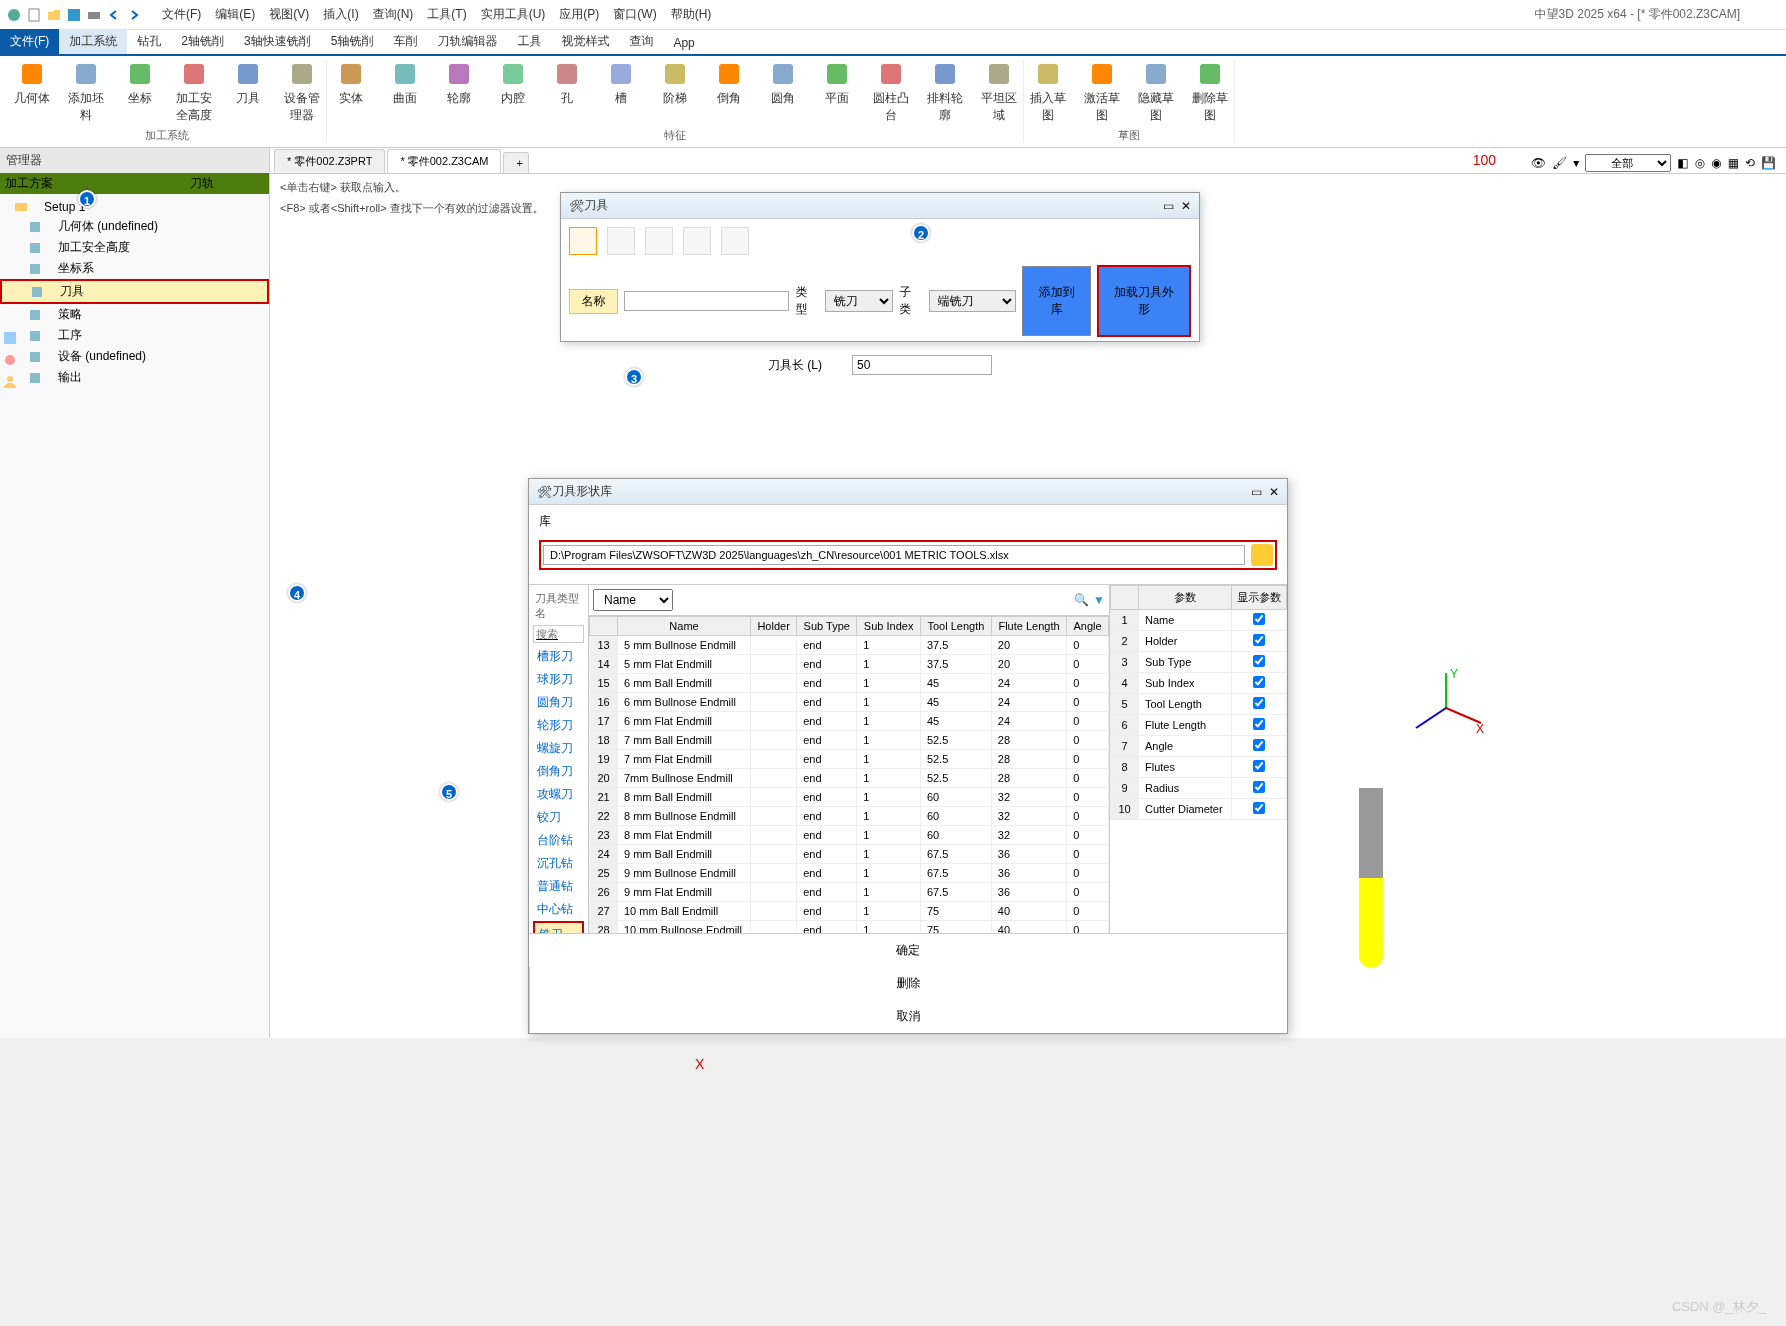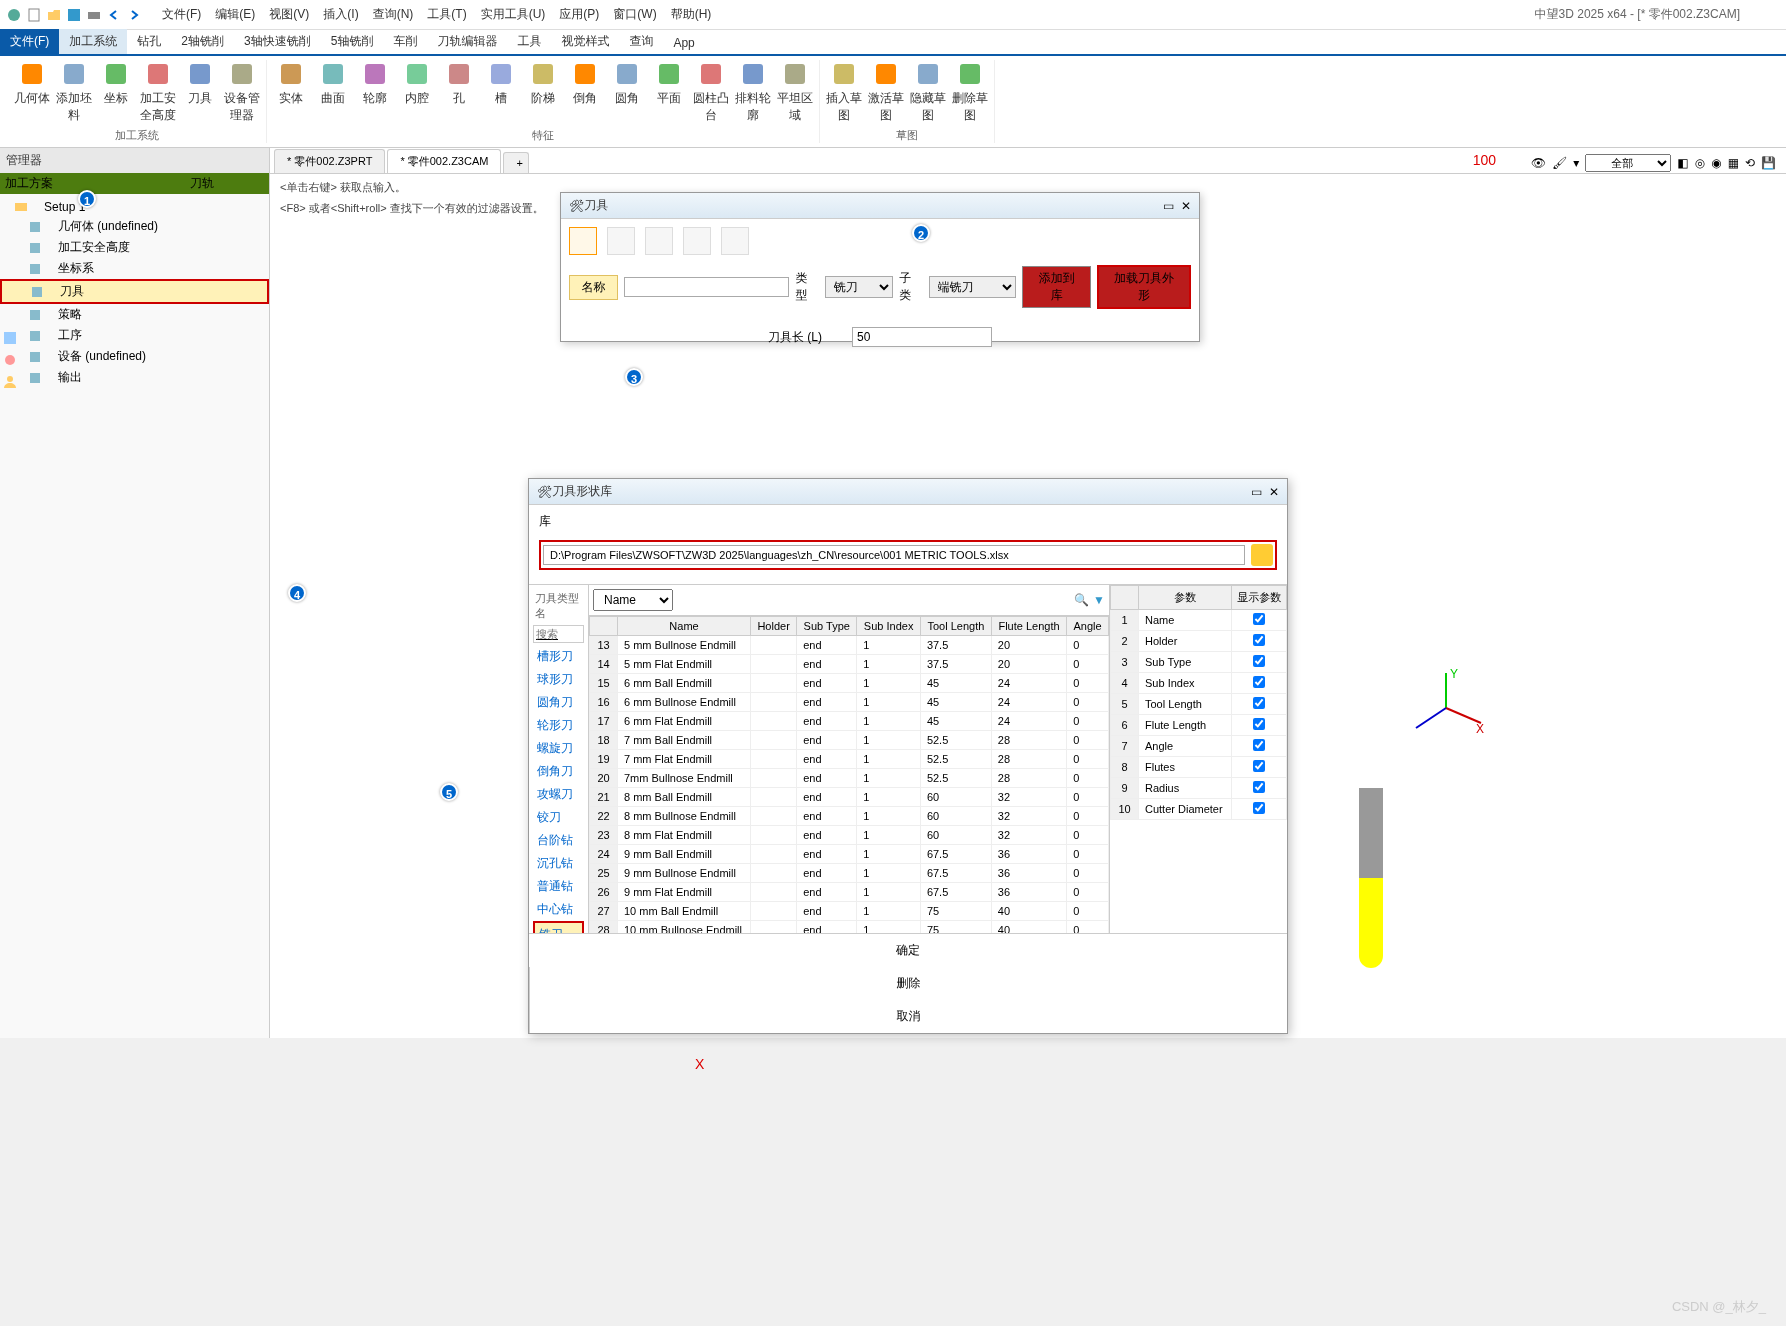--- a/index.html
+++ b/index.html
@@ -8,21 +8,21 @@
 .qat { display:flex; gap:4px; }
 .qat .ic { width:16px; height:16px; display:inline-block; }
 .menubar { display:flex; gap:14px; margin-left:20px; }
 .menubar span { color:#333; }
 .title-text { margin-left:auto; color:#666; padding-right:40px; }
 .ribbon-tabs { height:26px; background:#fff; display:flex; align-items:flex-end; border-bottom:2px solid #0a5aa8; }
 .rtab { padding:4px 10px; color:#333; cursor:pointer; }
 .rtab.active { background:#0a5aa8; color:#fff; }
 .ribbon { height:92px; background:#fff; display:flex; padding:4px 8px; border-bottom:1px solid #ccc; }
 .rgroup { display:flex; flex-direction:column; align-items:center; padding:0 6px; border-right:1px solid #eee; }
-.ricons { display:flex; gap:6px; }
+.ricons { display:flex; gap:18px; }
 .ricon { width:36px; display:flex; flex-direction:column; align-items:center; gap:2px; font-size:11px; color:#333; text-align:center; }
 .ricon .box { width:28px; height:28px; }
 .rlabel { font-size:11px; color:#666; margin-top:auto; }
 .main { display:flex; position:relative; }
 .mgr { width:270px; background:#f9f9f9; border-right:1px solid #ccc; height:890px; }
 .mgr-title { background:#e8e8e8; padding:4px 6px; font-size:12px; color:#333; }
 .tree { padding:4px 0; }
 .tree-hdr { display:flex; background:#4d7c0f; padding:2px 5px; }
 .tree-hdr .c1 { flex:5; } .tree-hdr .c2 { flex:2; }
 .tree-item { padding:2px 6px 2px 28px; display:flex; align-items:center; gap:16px; }
@@ -41,21 +41,21 @@
 .dlg-title { background:linear-gradient(#f0f6fb,#dbe9f4); padding:4px 8px; display:flex; align-items:center; border-bottom:1px solid #ccc; }
 .dlg-title .t { flex:1; color:#333; }
 .dlg-body { padding:8px; }
 .tool-tabs { display:flex; gap:10px; }
 .tool-tabs .tt { width:28px; height:28px; border:1px solid #ddd; background:#f6f6f6; }
 .tool-tabs .tt.active { border-color:#f90; background:#fff8e8; }
 .tool-row { display:flex; align-items:center; gap:6px; margin-top:10px; }
 .tool-row label { width:50px; text-align:center; background:#fff2b8; padding:3px 4px; border:1px solid #e0c060; }
 .tool-row input[type=text] { border:1px solid #aaa; padding:2px 4px; }
 .tool-row select { border:1px solid #aaa; padding:2px 4px; }
-.btn { padding:3px 10px; border:1px solid #888; background:#b91c1c; cursor:pointer; }
+.btn { padding:17px 10px; border:1px solid #888; background:#3b82f6; cursor:pointer; }
 .btn.hl { border:2px solid #c00; }
 .shape-dialog { position:absolute; left:258px; top:330px; width:760px; height:556px; background:#fff; border:1px solid #999; box-shadow:2px 2px 10px rgba(0,0,0,.25); display:flex; flex-direction:column; }
 .sd-top { padding:6px 10px; }
 .path-row { display:flex; gap:6px; align-items:center; border:2px solid #c00; padding:2px; margin:8px 0; }
 .path-row input { flex:1; border:1px solid #aaa; padding:3px 6px; font-size:11px; }
 .folder-ic { width:22px; height:22px; background:#ffcc33; border-radius:3px; }
 .sd-body { flex:1; display:flex; border-top:1px solid #ccc; overflow:hidden; }
 .type-pane { width:60px; border-right:1px solid #ccc; padding:4px; overflow:auto; }
 .type-pane .hdr { font-size:11px; color:#666; padding:2px; }
 .type-pane input { width:100%; border:1px solid #ccc; padding:2px; font-size:11px; margin:2px 0;text-decoration:underline; }

